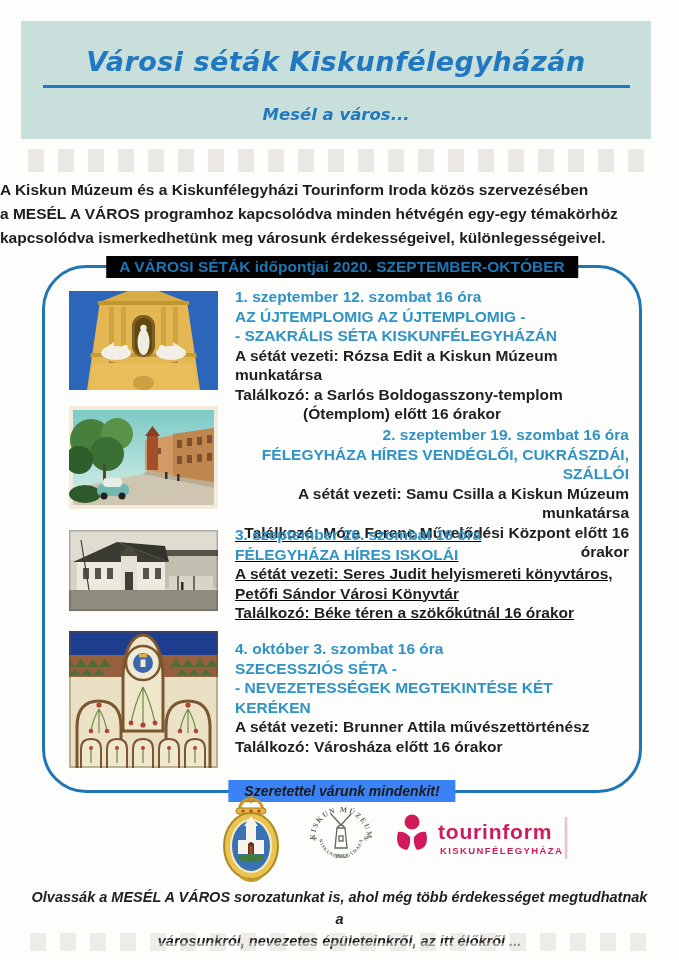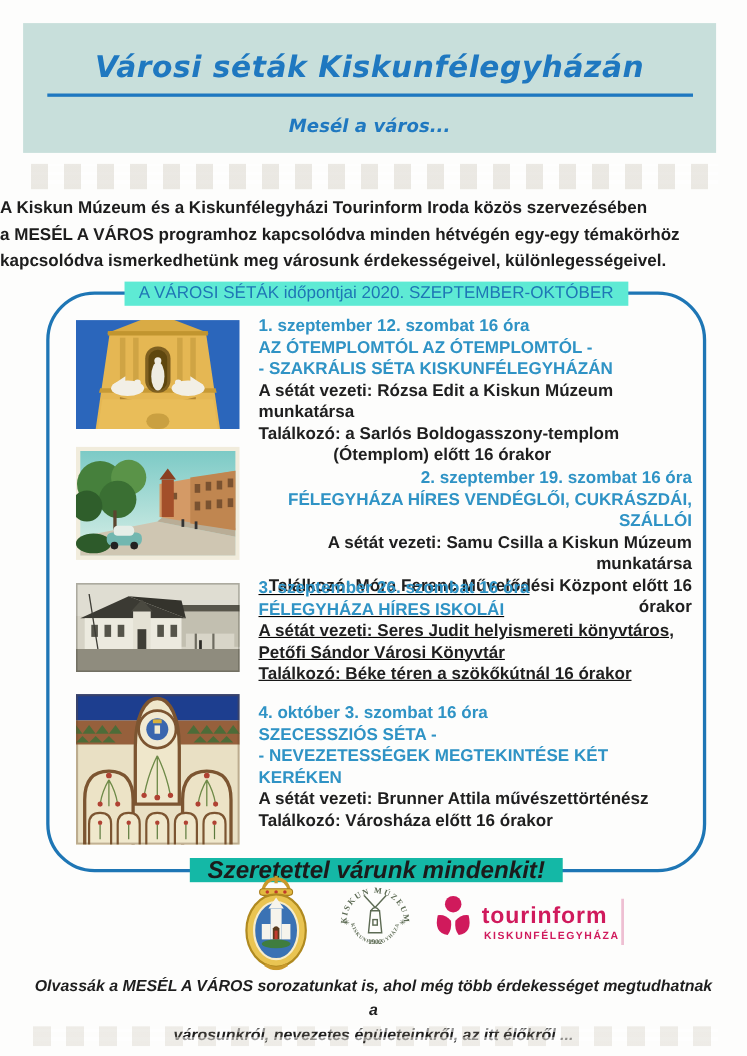--- a/index.html
+++ b/index.html
@@ -38,27 +38,27 @@
     font-size:15.5px;font-weight:bold;line-height:24px;color:#1d1d1d;
   }
 
   
   .schedule-box{
     left:42px;top:265px;width:594px;height:522px;
     border:3px solid #1e76b5;border-radius:44px;
   }
   .schedule-heading{
     position:absolute;left:50%;top:-12px;transform:translateX(-50%);
-    background:#5eead4;padding:0 13px;white-space:nowrap;
-    color:#1e76b5;font-weight:normal;font-size:15.5px;line-height:22px;
+    background:#000000;padding:0 13px;white-space:nowrap;
+    color:#1e76b5;font-weight:bold;font-size:15.5px;line-height:22px;
   }
   .schedule-closing{
     position:absolute;left:50%;bottom:-12px;transform:translateX(-50%);
-    background:#14b8a6;padding:0 16px;white-space:nowrap;
-    color:#1b1b1b;font-weight:bold;font-style:italic;font-size:22px;line-height:22px;
+    background:#3b82f6;padding:0 16px;white-space:nowrap;
+    color:#1b1b1b;font-weight:bold;font-style:italic;font-size:14px;line-height:22px;
   }
   .photo{position:absolute;left:24px;width:149px;overflow:hidden;}
   .photo svg{display:block;}
   .etext{position:absolute;left:190px;right:10px;}
   .edate,.etitle{color:#2f93c5;font-weight:bold;font-size:15.5px;line-height:19.5px;}
   .edetail{color:#1f1f1f;font-weight:bold;font-size:15.5px;line-height:19.5px;}
   .indent{padding-left:68px;}
 
   .ev1-photo{top:23px;height:99px;}   .ev1-text{top:19px;}
   .ev2-photo{top:138px;height:103px;} .ev2-text{top:157px;text-align:right;}
@@ -124,21 +124,21 @@
           <circle cx="56" cy="57" r="3"></circle>
             <circle cx="93" cy="57" r="3"></circle>
         </g>
         <path d="M40,70 Q74,80 109,70 L109,74 Q74,84 40,74 Z" fill="#b08330"></path>
         <polygon points="20,99 24,72 125,72 129,99" fill="#e9bd59"></polygon>
         <rect x="64" y="85" width="21" height="14" rx="9" fill="#caa041"></rect>
       </svg>
     </div>
     <div class="etext ev1-text">
       <div class="edate">1. szeptember 12. szombat 16 óra</div>
-      <div class="etitle">AZ ÓTEMPLOMTÓL AZ ÓTEMPLOMTÓL -</div>
+      <div class="etitle">AZ ÚJTEMPLOMIG AZ ÚJTEMPLOMIG -</div>
       <div class="etitle">- SZAKRÁLIS SÉTA KISKUNFÉLEGYHÁZÁN</div>
       <div class="edetail">A sétát vezeti: Rózsa Edit a Kiskun Múzeum munkatársa</div>
       <div class="edetail">Találkozó: a Sarlós Boldogasszony-templom</div>
       <div class="edetail indent">(Ótemplom) előtt 16 órakor</div>
     </div>
 
     <div class="photo ev2-photo">
       <svg width="149" height="103" viewBox="0 0 149 103" preserveAspectRatio="none">
         <defs>
           <linearGradient id="skyg" x1="0" y1="0" x2="0" y2="1">

